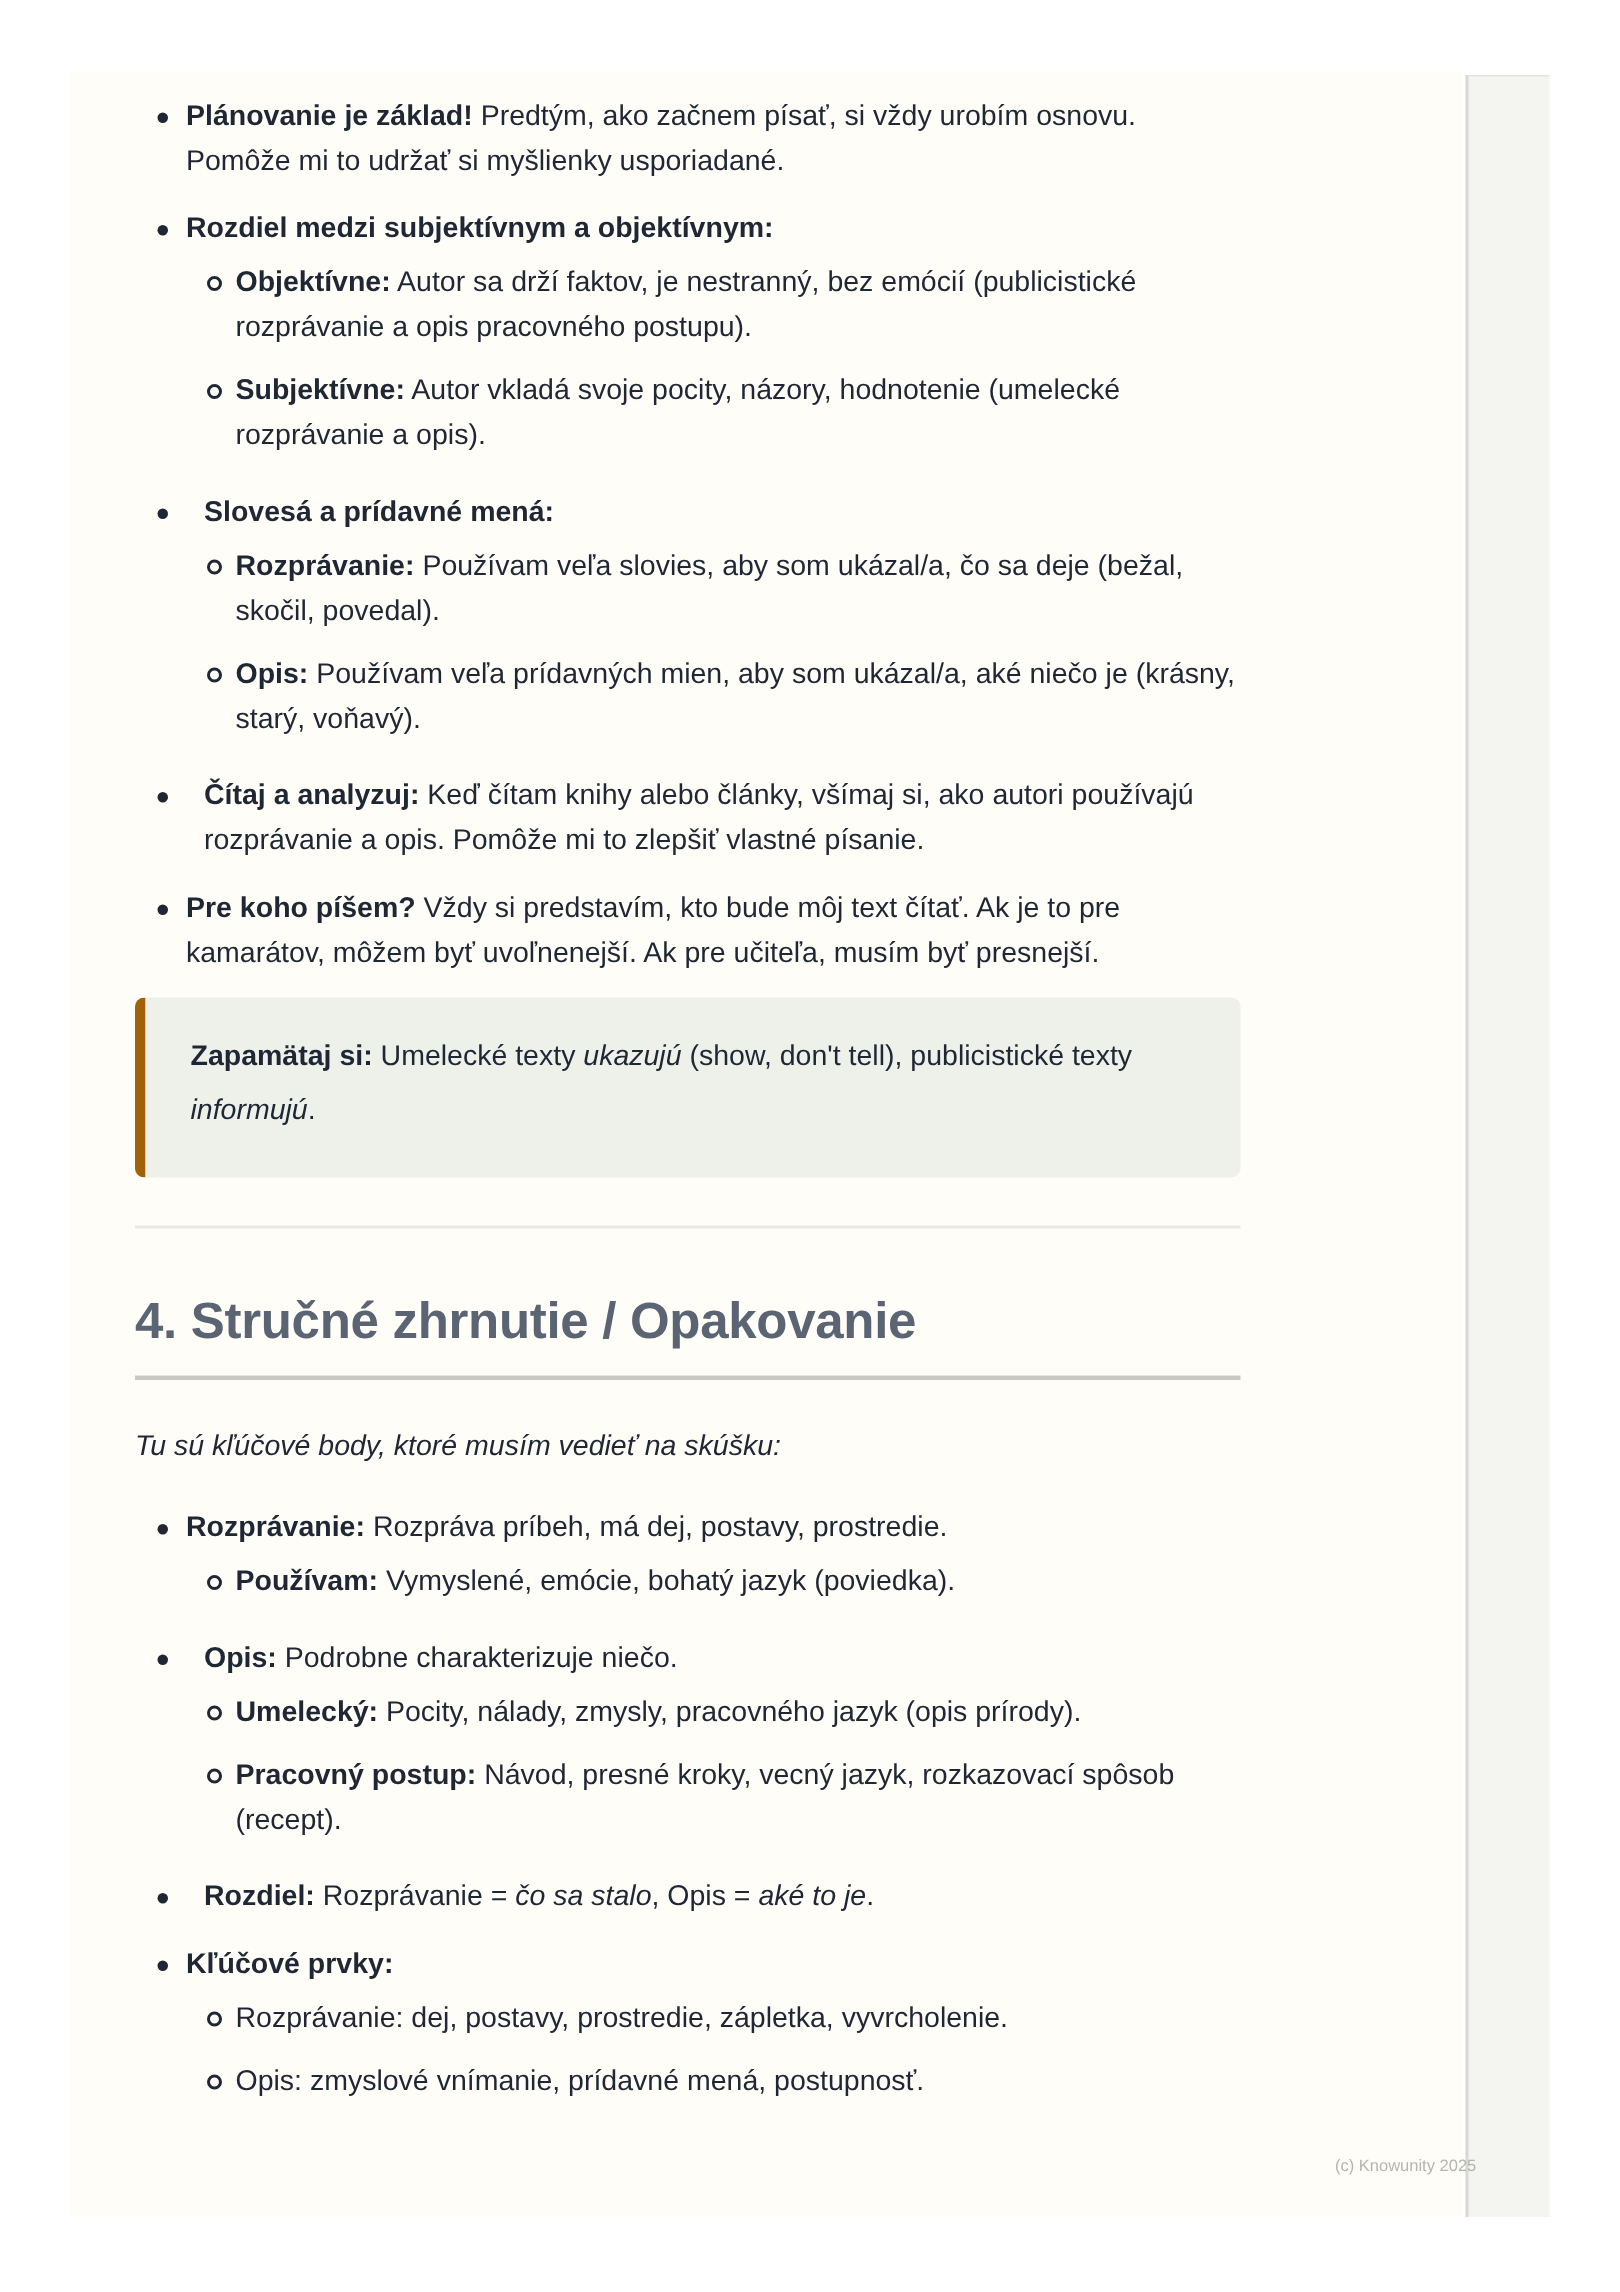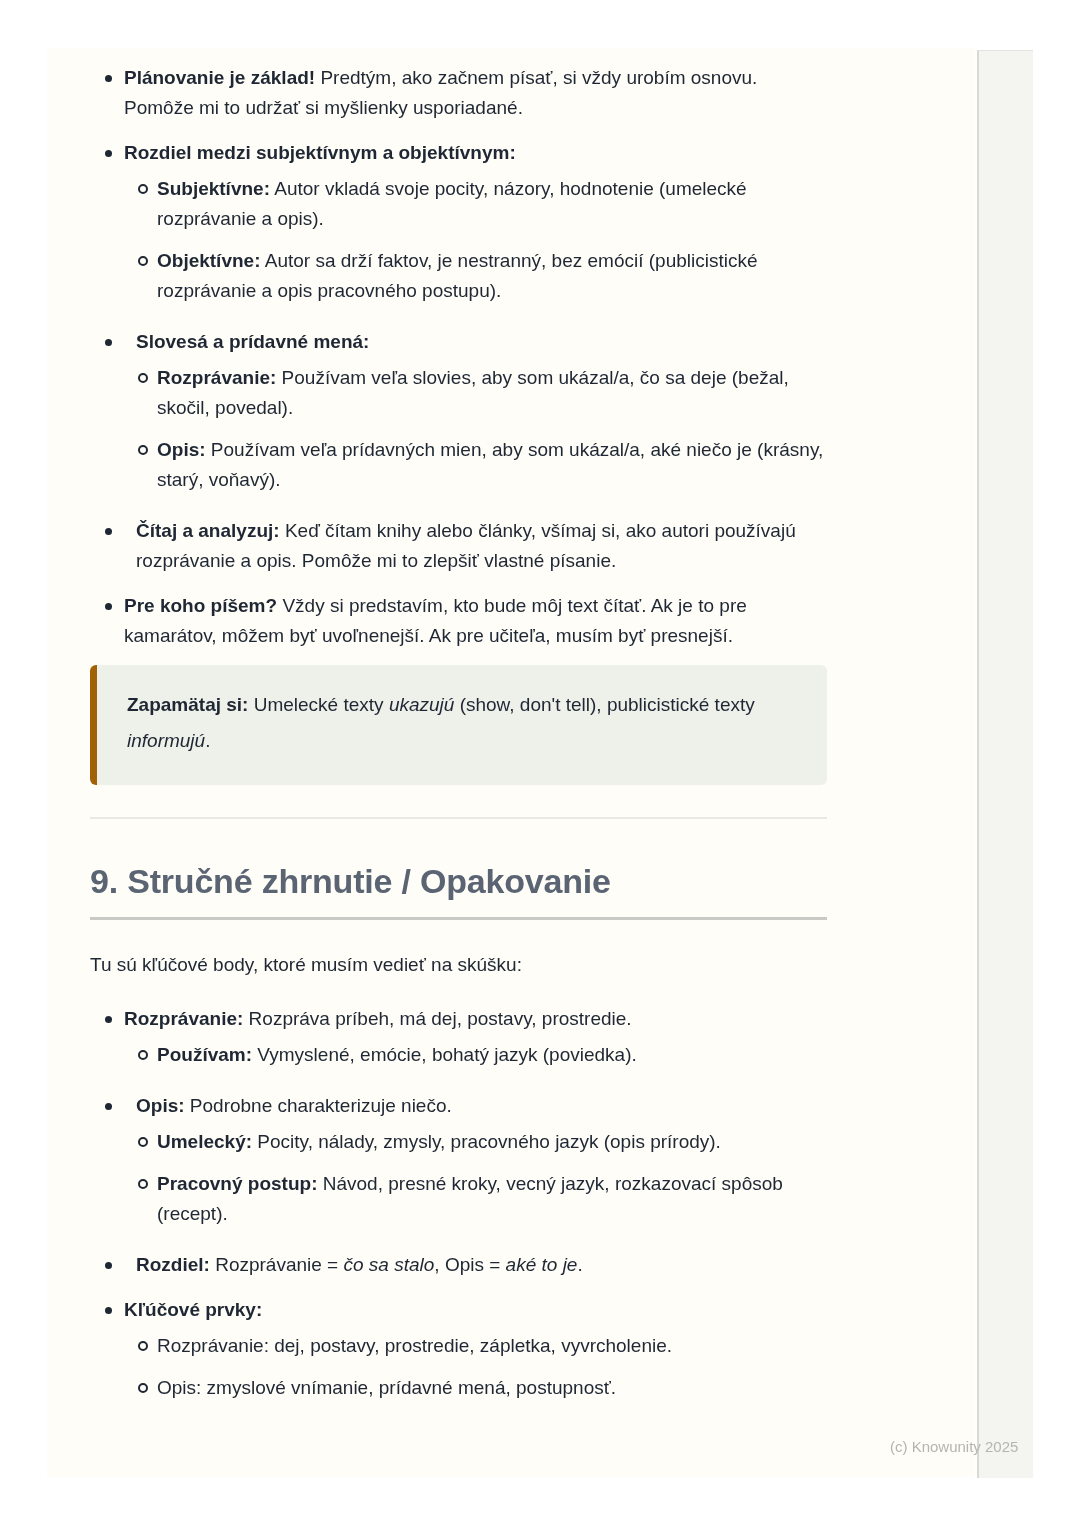--- a/index.html
+++ b/index.html
@@ -69,26 +69,27 @@
     letter-spacing:-0.2px;
   }
   .heading-rule{
     border:none;height:3px;background:#c9c9c6;
     margin:16px 0 0 0;
   }
   .intro{
     margin:30px 0 0 0;
     font-size:19px;
     line-height:30px;
+    font-style:italic;
   }
   .summary{margin-top:24px;}
   .watermark{
     position:absolute;
     left:890px;top:1438px;
-    font-size:15px;
+    font-size:11px;
     color:#b5b5b0;
     z-index:5;
   }
   .next-page-strip{
     position:absolute;
     left:977px;top:50px;
     width:56px;height:1428px;
     background:#f4f4f1;
     border-left:2px solid #d8d8d4;
     border-top:1px solid #e3e3df;
@@ -111,28 +112,28 @@
         <div class="li li1">
           <span class="marker">
             <span class="dot"></span>
           </span>
           <span class="text"><b>Rozdiel medzi subjektívnym a objektívnym:</b></span>
         </div>
         <div class="li li2">
           <span class="marker">
             <span class="ring"></span>
           </span>
+          <span class="text"><b>Objektívne:</b><span> Autor sa drží faktov, je nestranný, bez emócií (publicistické rozprávanie a opis pracovného postupu).</span></span>
+        </div>
+        <div class="li li2">
+          <span class="marker">
+            <span class="ring"></span>
+          </span>
           <span class="text"><b>Subjektívne:</b><span> Autor vkladá svoje pocity, názory, hodnotenie (umelecké rozprávanie a opis).</span></span>
         </div>
-        <div class="li li2">
-          <span class="marker">
-            <span class="ring"></span>
-          </span>
-          <span class="text"><b>Objektívne:</b><span> Autor sa drží faktov, je nestranný, bez emócií (publicistické rozprávanie a opis pracovného postupu).</span></span>
-        </div>
         <div class="li li1">
           <span class="marker">
             <span class="dot"></span>
           </span>
           <span class="text"><b>Slovesá a prídavné mená:</b></span>
         </div>
         <div class="li li2">
           <span class="marker">
             <span class="ring"></span>
           </span>
@@ -155,21 +156,21 @@
             <span class="dot"></span>
           </span>
           <span class="text"><b>Pre koho píšem?</b><span> Vždy si predstavím, kto bude môj text čítať. Ak je to pre kamarátov, môžem byť uvoľnenejší. Ak pre učiteľa, musím byť presnejší.</span></span>
         </div>
       </div>
 
     <div class="callout" id="callout"><b>Zapamätaj si:</b><span> Umelecké texty </span><i>ukazujú</i><span> (show, don't tell), publicistické texty </span><i>informujú</i><span>.</span></div>
 
     <hr class="section-divider">
 
-    <h2 class="section-heading">9. Stručné zhrnutie / Opakovanie</h2>
+    <h2 class="section-heading">4. Stručné zhrnutie / Opakovanie</h2>
     <hr class="heading-rule">
 
     <p class="intro">Tu sú kľúčové body, ktoré musím vedieť na skúšku:</p>
 
     <div class="doc-list summary" id="summary-list">
         <div class="li li1">
           <span class="marker">
             <span class="dot"></span>
           </span>
           <span class="text"><b>Rozprávanie:</b><span> Rozpráva príbeh, má dej, postavy, prostredie.</span></span>

